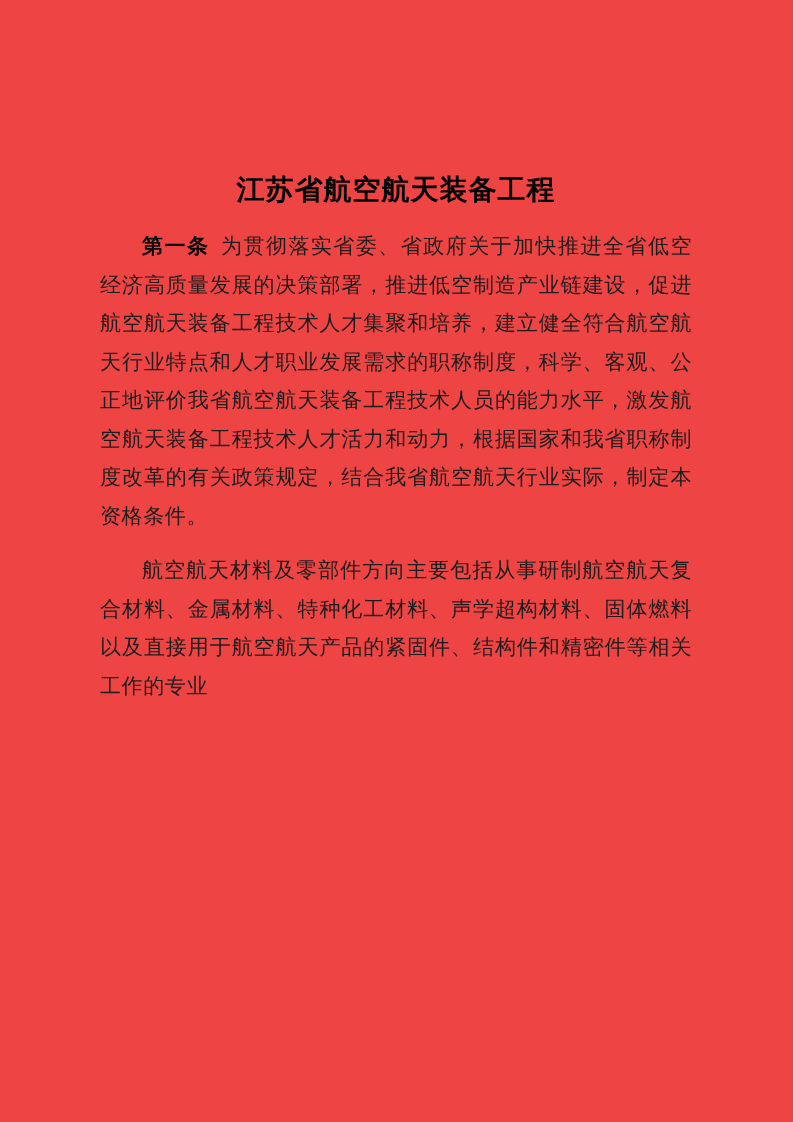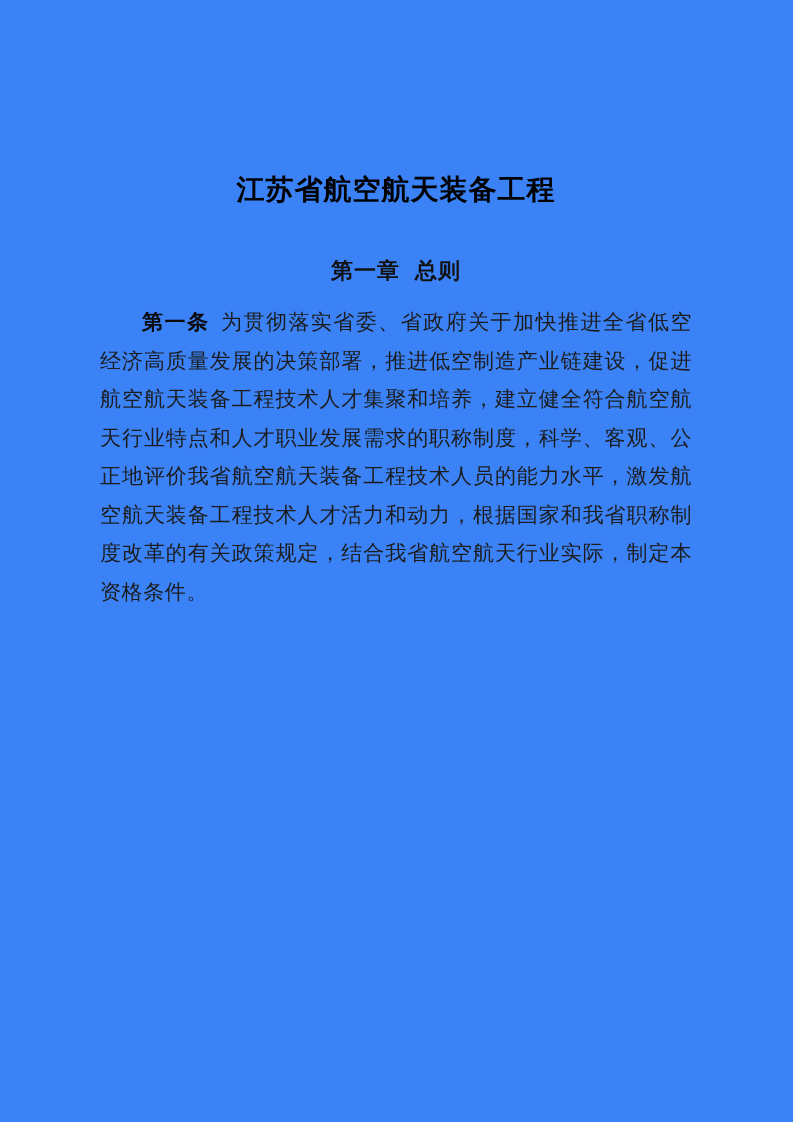--- a/index.html
+++ b/index.html
@@ -5,21 +5,21 @@
   html, body {
     margin: 0;
     padding: 0;
     background: #ffffff;
   }
   .page {
     position: relative;
     width: 793px;
     height: 1122px;
     margin: 0 auto;
-    background: #3b82f6;
+    background: #ef4444;
     overflow: hidden;
     box-sizing: border-box;
     padding: 168px 85px 0 84px;
     color: #000000;
   }
   .doc-title {
     text-align: center;
     font-family: "Liberation Serif", serif;
     font-weight: bold;
     font-size: 28px;
@@ -64,21 +64,23 @@
 </style>
 </head>
 <body>
 
 <div class="page">
 
   <div class="doc-title">
     <div>江苏省航空航天装备工程</div>
   </div>
 
-  <div class="chapter-heading">第一章 总则</div>
 
   <div class="doc-body">
     <p>
       <b class="article-label">第一条</b><span>为贯彻落实省委、省政府关于加快推进全省低空经济高质量发展的决策部署，推进低空制造产业链建设，促进航空航天装备工程技术人才集聚和培养，建立健全符合航空航天行业特点和人才职业发展需求的职称制度，科学、客观、公正地评价我省航空航天装备工程技术人员的能力水平，激发航空航天装备工程技术人才活力和动力，根据国家和我省职称制度改革的有关政策规定，结合我省航空航天行业实际，制定本资格条件。</span>
+    </p>
+    <p>
+      <span>航空航天材料及零部件方向主要包括从事研制航空航天复合材料、金属材料、特种化工材料、声学超构材料、固体燃料以及直接用于航空航天产品的紧固件、结构件和精密件等相关工作的专业</span>
     </p>
   </div>
 
 </div>
 
 </body></html>

